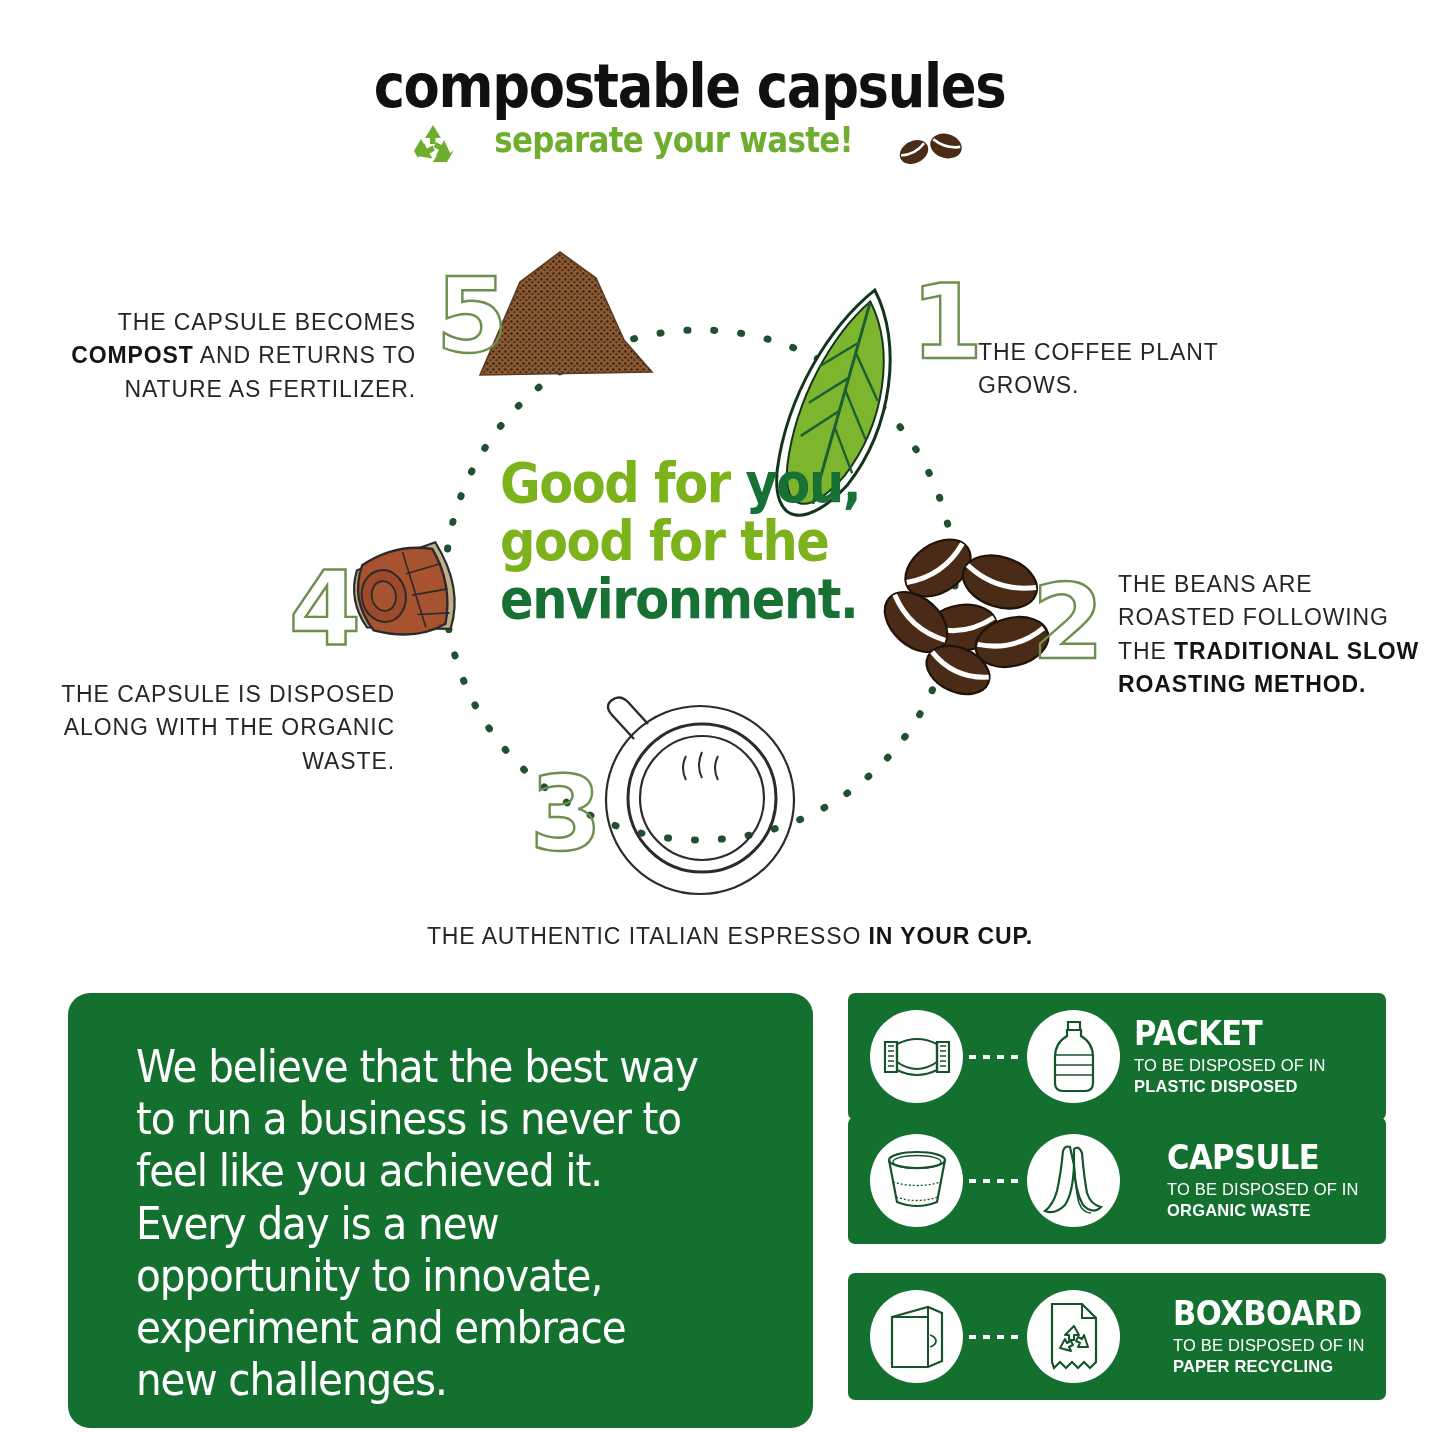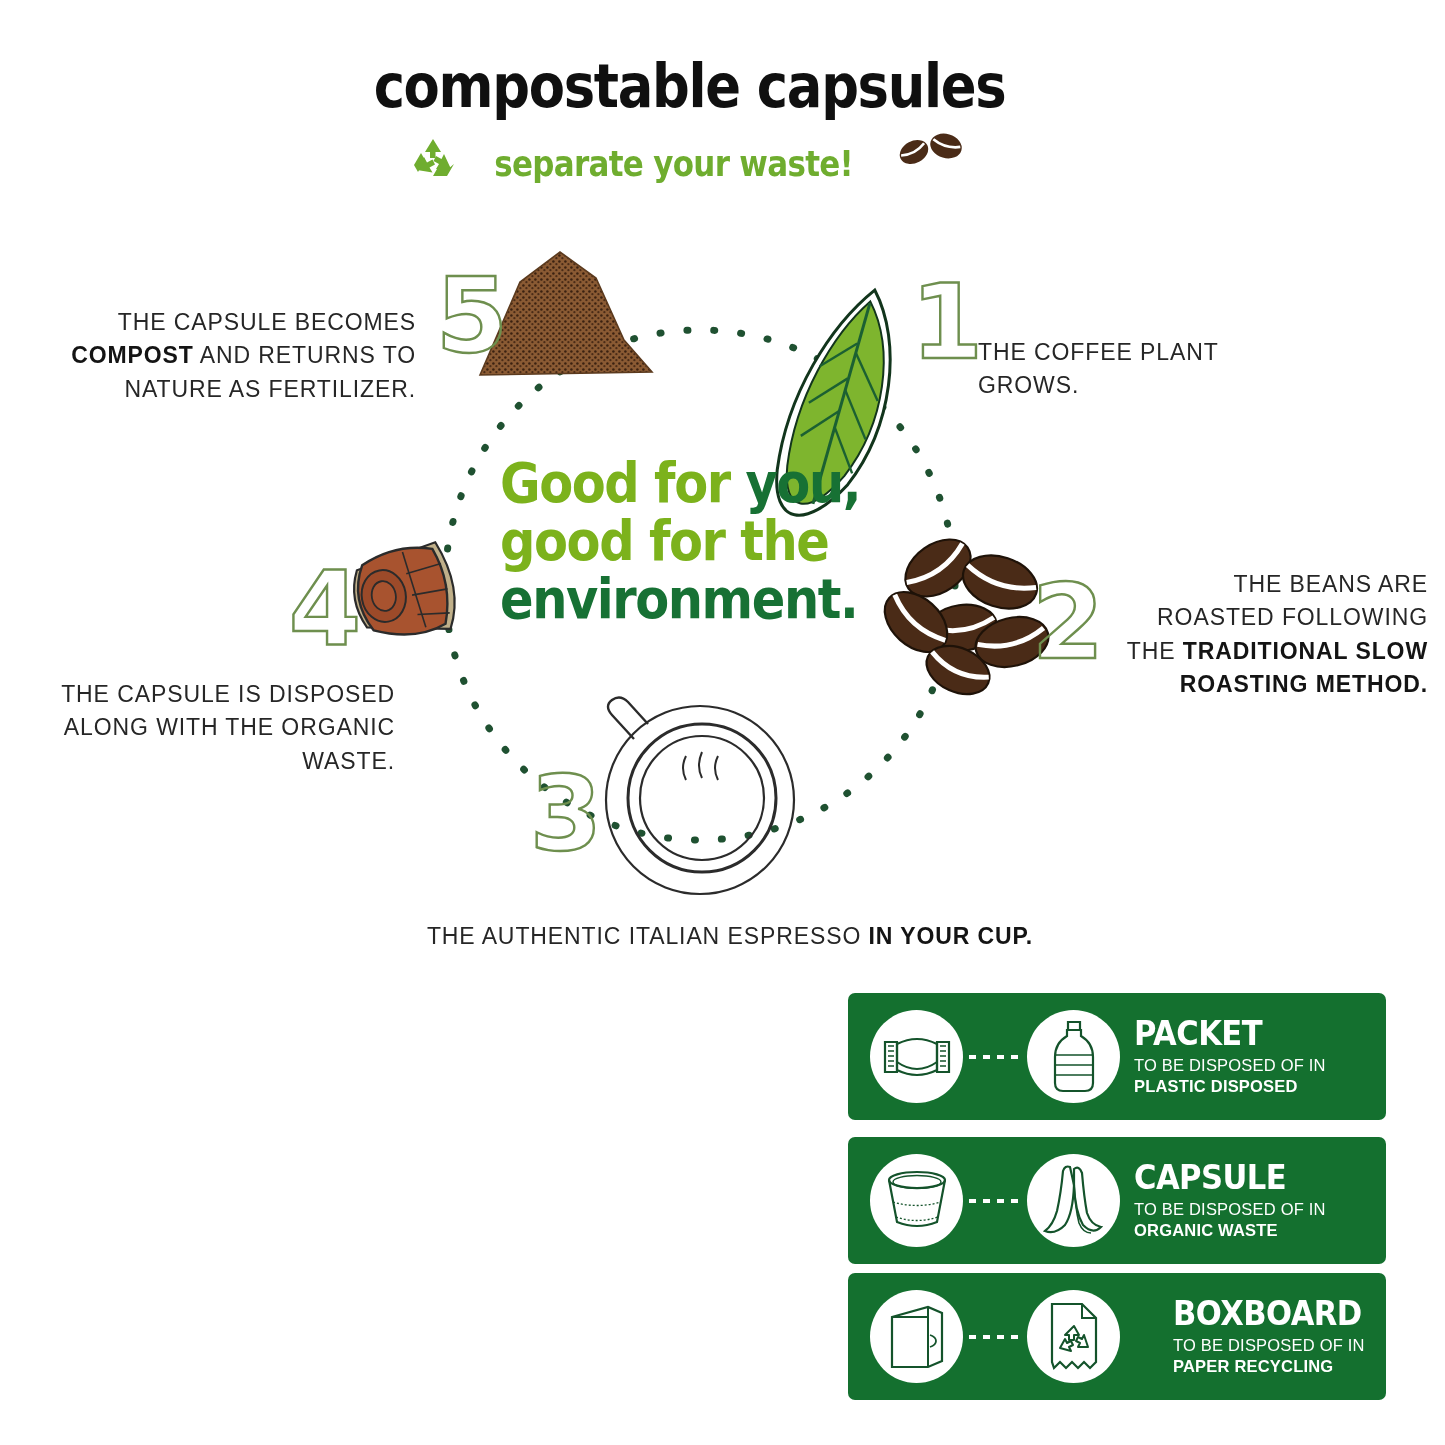--- a/index.html
+++ b/index.html
@@ -35,21 +35,21 @@
     font-size: 60px;
     letter-spacing: -1.5px;
     color: #101010;
     line-height: 1.0;
     transform: scaleX(0.88);
     transform-origin: center;
   }
   #header-sub-row {
     margin-top: 6px;
     display: flex;
-    align-items: flex-end;
+    align-items: flex-start;
     justify-content: center;
     gap: 8px;
   }
   #header-subtitle {
     font-family: "DejaVu Sans", sans-serif;
     font-weight: bold;
     font-size: 36px;
     color: #6FAD2F;
     letter-spacing: -0.8px;
     transform: scaleX(0.86);
@@ -70,21 +70,21 @@
     font-family: Liberation Sans, sans-serif;
     font-size: 23px;
     letter-spacing: 0.9px;
     color: #262626;
     line-height: 1.45;
   }
   .step-text b { font-weight: bold; color: #141414; }
 
   #step5-text { left: 26px;  top: 76px;  width: 390px; text-align: right; }
   #step1-text { left: 978px; top: 106px; width: 330px; text-align: left; }
-  #step2-text { left: 1118px; top: 338px; width: 310px; text-align: right; }
+  #step2-text { left: 1118px; top: 338px; width: 310px; text-align: left; }
   #step4-text { left: 55px;  top: 448px; width: 340px; text-align: right; }
   #step3-text { left: 420px; top: 690px; width: 620px; text-align: center; }
 
   
   #slogan {
     position: absolute;
     left: 500px;
     top: 225px;
     width: 420px;
     font-family: "DejaVu Sans", sans-serif;
@@ -129,21 +129,21 @@
     position: absolute;
     left: 848px;
     width: 538px;
     height: 127px;
     background: #14702F;
     border-radius: 7px;
     display: flex;
     align-items: center;
   }
   #card-packet   { top: 8px; }
-  #card-capsule  { top: 152px; }
+  #card-capsule  { top: 132px; gap: 33px; }
   #card-boxboard { top: 288px; gap: 39px; }
 
   .icon-pair {
     position: relative;
     width: 250px;
     height: 100px;
     display: flex;
     align-items: center;
     margin-left: 22px;
     flex: 0 0 auto;
@@ -318,20 +318,23 @@
 
     <div class="step-text" id="step2-text"><span>THE BEANS ARE ROASTED FOLLOWING THE </span><b>TRADITIONAL SLOW ROASTING METHOD.</b></div>
 
     <div class="step-text" id="step4-text"><span>THE CAPSULE IS DISPOSED ALONG WITH THE ORGANIC WASTE.</span></div>
 
     <div class="step-text" id="step3-text"><span>THE AUTHENTIC ITALIAN ESPRESSO </span><b>IN YOUR CUP.</b></div>
   </div>
 
   <div id="bottom">
 
+    <div id="quote-panel">
+      <div id="quote-text">We believe that the best way to run a business is never to feel like you achieved it. Every day is a new opportunity to innovate, experiment and embrace new challenges.</div>
+    </div>
 
     <div class="disposal-card" id="card-packet">
       <div class="icon-pair">
         <div class="icon-circle">
           <svg width="72" height="58" viewBox="0 0 72 58" fill="none" stroke="#14532B" stroke-width="2.2">
             <path d="M4 14 L16 14 L16 44 L4 44 Z"></path>
             <path d="M56 14 L68 14 L68 44 L56 44 Z"></path>
             <path d="M7 18 L13 18 M7 23 L13 23 M7 28 L13 28 M7 33 L13 33 M7 38 L13 38" stroke-width="1.3"></path>
             <path d="M59 18 L65 18 M59 23 L65 23 M59 28 L65 28 M59 33 L65 33 M59 38 L65 38" stroke-width="1.3"></path>
             <path d="M16 16 Q36 6 56 16 L56 42 Q36 52 16 42 Z"></path>

